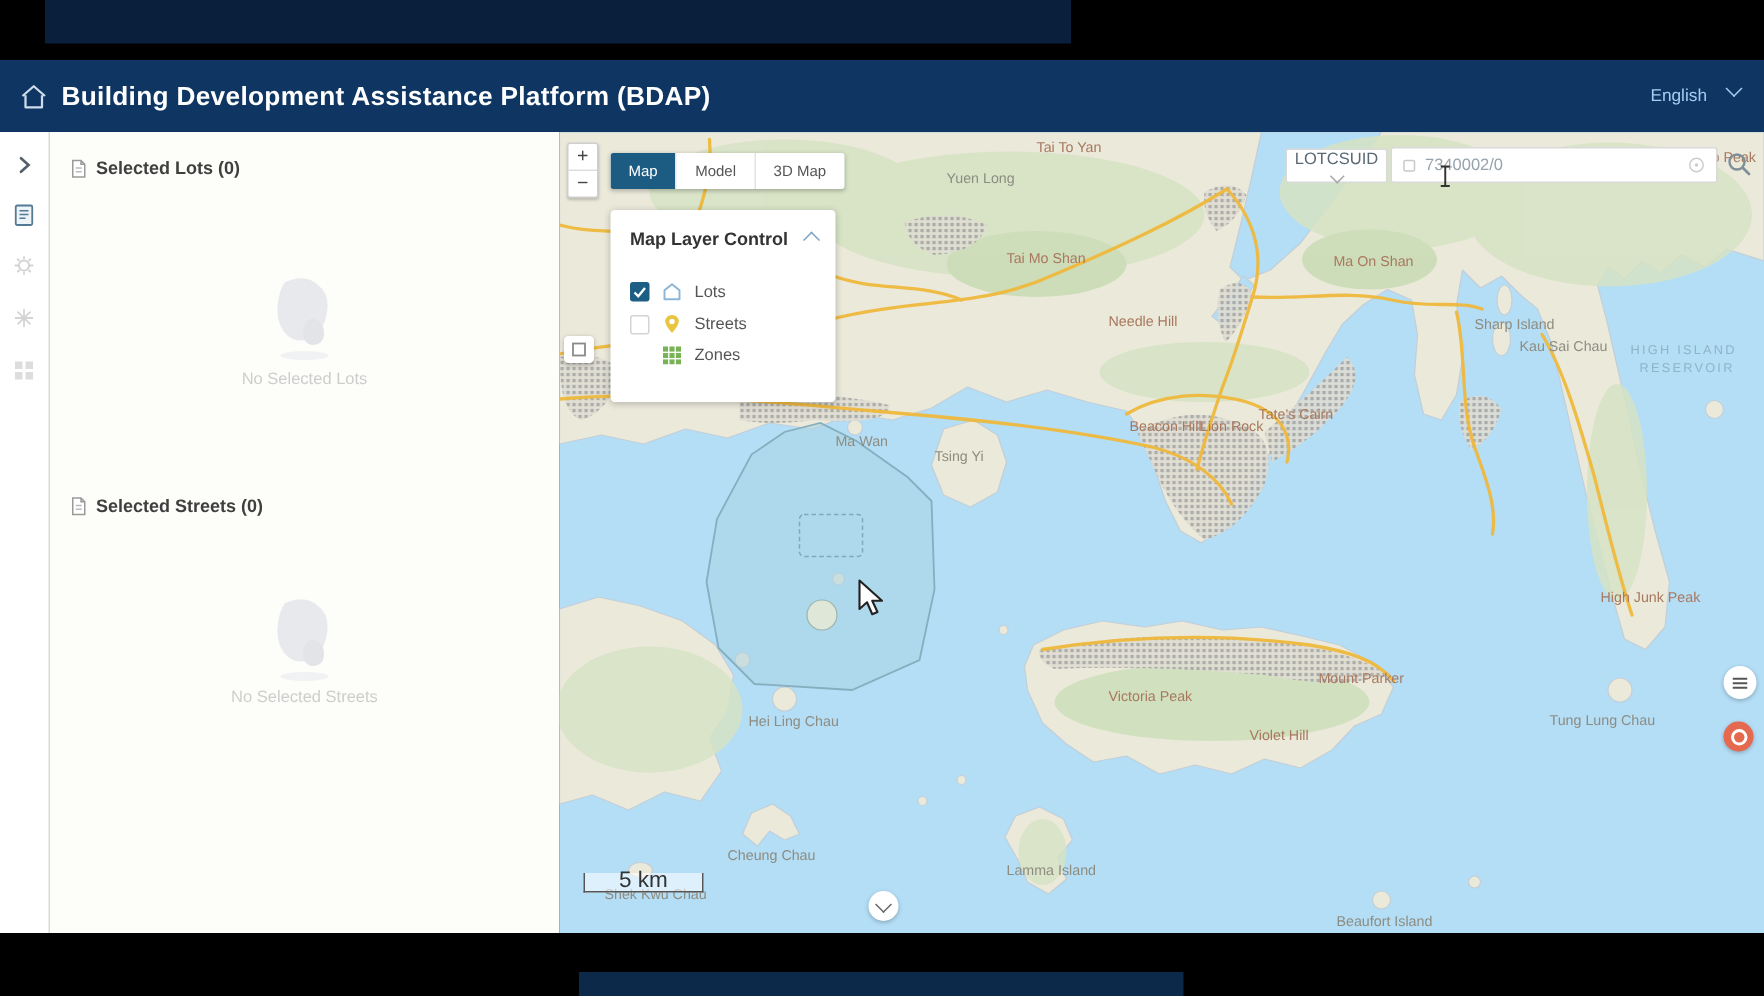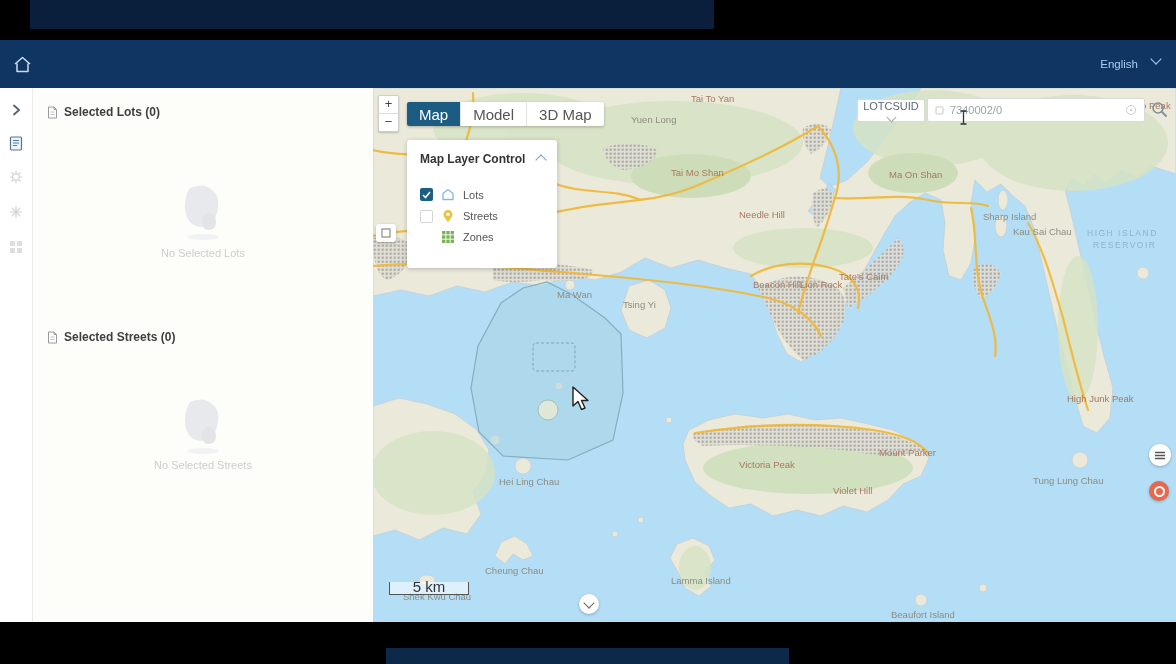--- a/index.html
+++ b/index.html
@@ -31,21 +31,21 @@
   .map-label{position:absolute;font-size:9.5px;pointer-events:none;white-space:nowrap;}
   .lt-g{color:#8d8d81;}
   .lt-r{color:#a8785f;}
   .lt-b{color:#8fb3c9;letter-spacing:1.5px;font-size:8.5px;}
   
   .zoomctl{left:5px;top:7px;width:19px;background:#fff;border:1px solid #cfcfcf;border-radius:2px;box-shadow:0 1px 2px rgba(0,0,0,.2);}
   .zbtn{height:17px;line-height:16px;text-align:center;font-size:13px;color:#444;cursor:pointer;}
   .zbtn+.zbtn{border-top:1px solid #ddd;}
   
   .viewtabs{left:34px;top:14px;height:24px;display:flex;background:#fff;border-radius:2px;box-shadow:0 1px 3px rgba(0,0,0,.25);overflow:hidden;}
-  .vtab{padding:10px 12px;display:flex;align-items:center;font-size:15px;color:#555;cursor:pointer;}
+  .vtab{padding:10px 12px;display:flex;align-items:center;font-size:10px;color:#555;cursor:pointer;}
   .vtab+.vtab{border-left:1px solid #e4e4e4;}
   .vtab.active{background:#1d5c82;color:#fff;}
   
   .layerpanel{left:34px;top:52px;width:150px;height:128px;background:#fff;border-radius:3px;box-shadow:0 1px 5px rgba(0,0,0,.22);box-sizing:border-box;}
   .lp-title{position:absolute;left:13px;top:12px;font-size:12px;font-weight:bold;color:#333;}
   .lp-chev{position:absolute;right:12px;top:16px;width:7px;height:7px;border-left:1.6px solid #7ba2c6;border-top:1.6px solid #7ba2c6;transform:rotate(45deg);cursor:pointer;}
   .lp-row{position:absolute;left:13px;display:flex;align-items:center;gap:8px;font-size:11px;color:#555;}
   .cb{width:13px;height:13px;border-radius:2px;box-sizing:border-box;cursor:pointer;flex:0 0 auto;display:flex;align-items:center;justify-content:center;}
   .cb.on{background:#1c5e84;}
   .cb.off{border:1px solid #d4d4d4;background:#fff;}
@@ -67,20 +67,21 @@
 </head>
 <body>
 
 <div class="abs top-black"></div>
 <div class="abs top-navy"></div>
 
 <div class="abs topbar">
   <svg class="home-ic" width="19" height="17" viewBox="0 0 19 17">
     <path d="M2 8 L9.5 1.5 L17 8 M4 7.5 V15.5 H15 V7.5" fill="none" stroke="#cfdcec" stroke-width="1.5" stroke-linejoin="round"></path>
   </svg>
+  <div class="app-title">Building Development Assistance Platform (BDAP)</div>
   <div class="navstrip">
     <div class="navtab">
       <svg width="11" height="12" viewBox="0 0 11 12">
           <path d="M2 1 V11 M2 1 H9 L7 3.5 L9 6 H2" fill="none" stroke="#dfe9f4" stroke-width="1.2"></path>
         </svg>
       <span>Ventilation Analysis</span>
     </div>
     <div class="navtab active">
       <svg width="11" height="12" viewBox="0 0 11 12">
           <rect x="2" y="1.5" width="7" height="9.5" fill="none" stroke="#eac14d" stroke-width="1.2"></rect>

